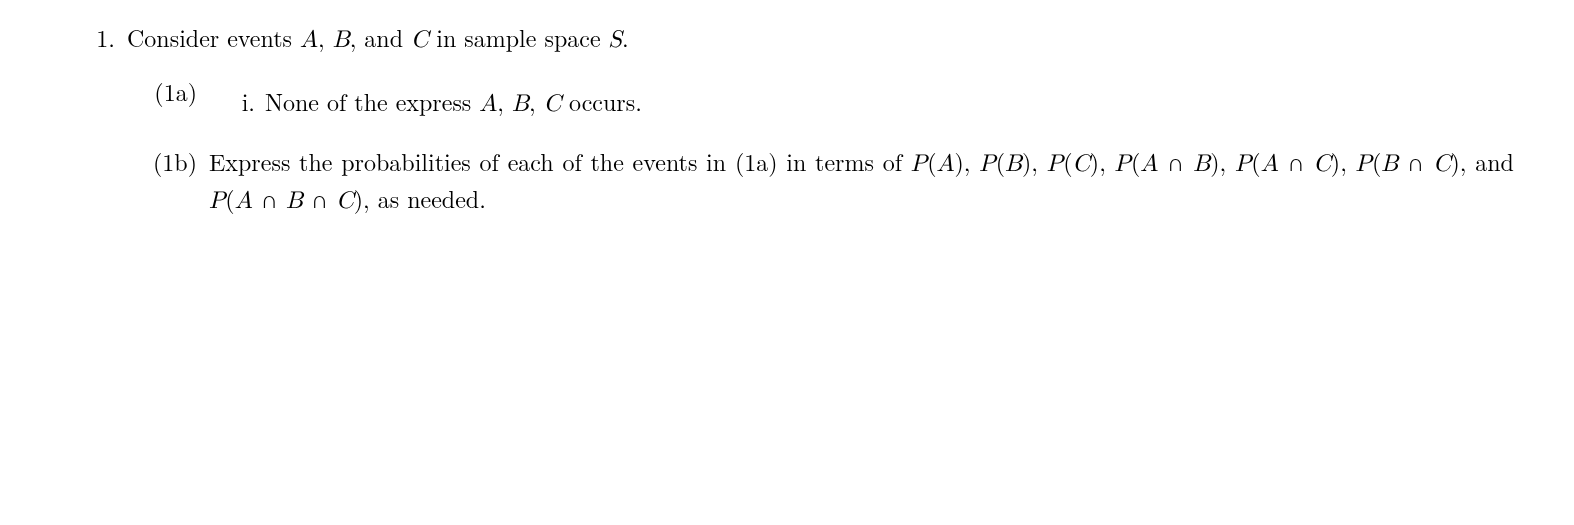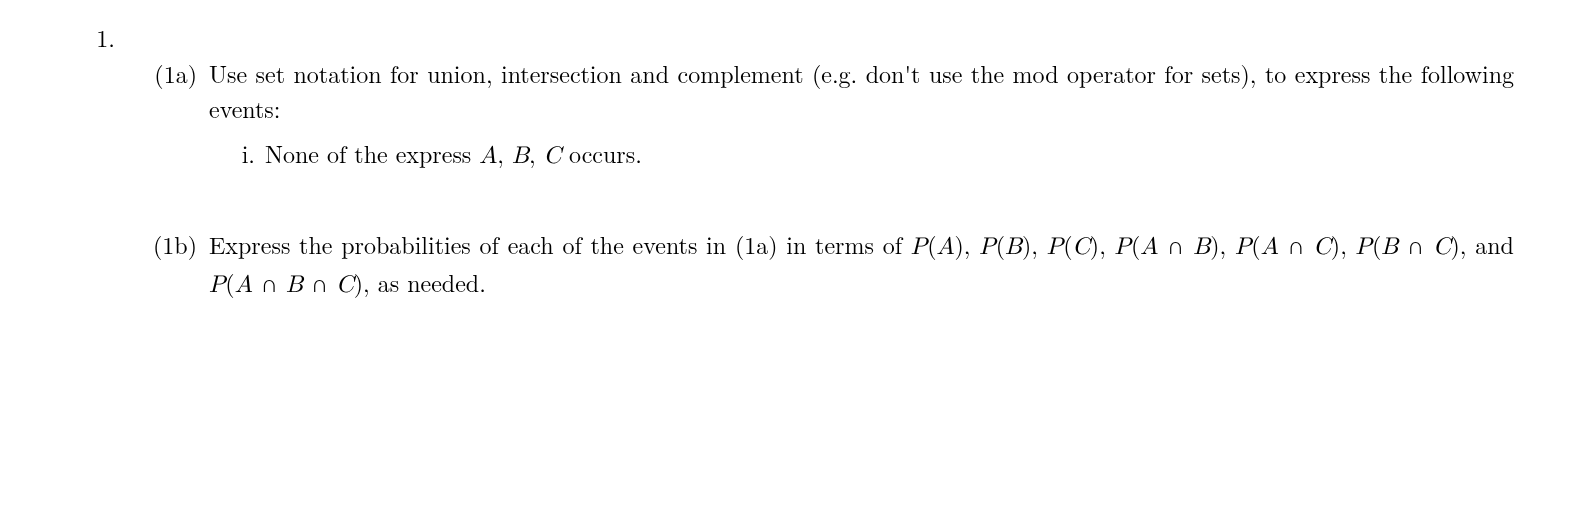--- a/index.html
+++ b/index.html
@@ -22,33 +22,33 @@
       flex-shrink: 0;
       text-align: right;
       padding-right: 12px;
     }
     .problem-body {
       flex: 1;
     }
     .subproblem {
       display: flex;
       align-items: flex-start;
-      margin-top: 36px;
+      margin-top: 16px;
     }
     .subproblem-label {
       width: 70px;
       flex-shrink: 0;
       text-align: right;
       padding-right: 12px;
     }
     .subproblem-body {
       flex: 1;
     }
     .sub-gap {
-      margin-top: 54px;
+      margin-top: 22px;
     }
     .roman-list {
       margin-top: 10px;
     }
     .roman-item {
       display: flex;
       align-items: flex-start;
       margin-top: 6px;
     }
     .roman-label {
@@ -71,25 +71,27 @@
       font-family: "Latin Modern Math", "Cambria Math", "Brush Script MT", cursive;
       font-style: italic;
     }
   </style>
 </head>
 <body>
 
 <div class="problem">
   <div class="problem-number">1.</div>
   <div class="problem-body">
+    <div>
+      <span>Consider events </span><span class="mi">A</span><span>, </span><span class="mi">B</span><span>, and </span><span class="mi">C</span><span> in sample space </span><span class="cal">S</span><span>.</span>
+    </div>
 
     <div class="subproblem">
       <div class="subproblem-label">(1a)</div>
       <div class="subproblem-body">
-        <div class="justify">Use set notation for union, intersection and complement (e.g.  don't use the mod operator for sets), to express the following events:</div>
 
         <div class="roman-list">
 
           <div class="roman-item">
             <div class="roman-label">i.</div>
             <div class="roman-body">
               <span>None of the express </span><span class="mi">A</span><span>, </span><span class="mi">B</span><span>, </span><span class="mi">C</span><span> occurs.</span>
             </div>
           </div>
 

